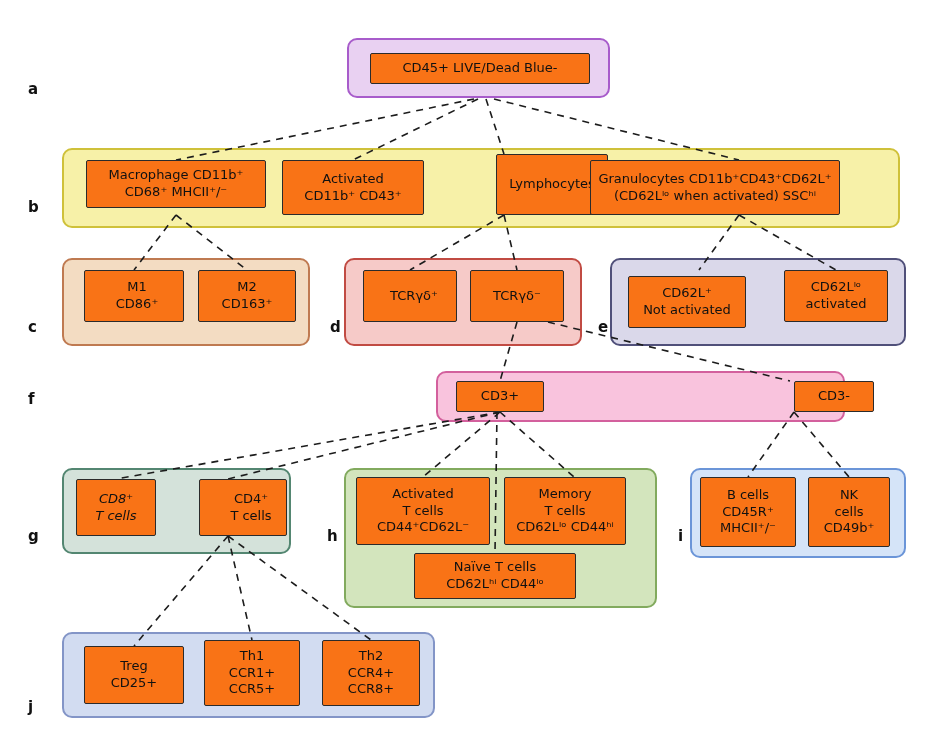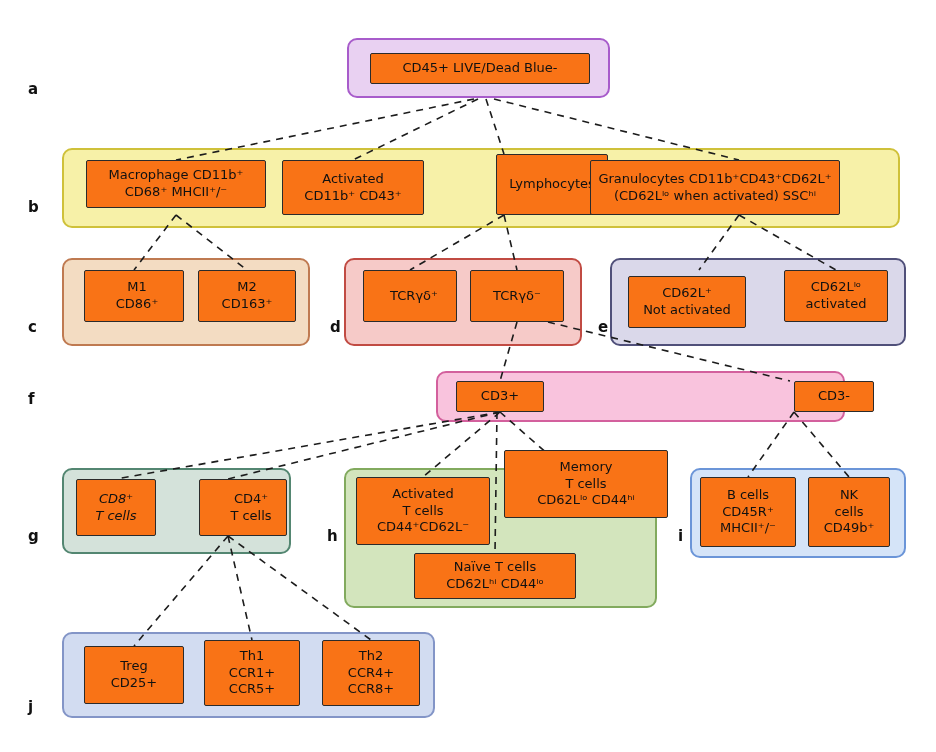--- a/index.html
+++ b/index.html
@@ -136,21 +136,21 @@
   <div class="node" style="left:754px; top:381px; width:80px; height:31px;margin-left:40px;">CD3-</div>
 
   <div class="node" style="left:76px; top:479px; width:80px; height:57px;font-style:italic;">CD8⁺
 T cells</div>
   <div class="node" style="left:199px; top:479px; width:88px; height:57px;padding-left:20px;">CD4⁺
 T cells</div>
 
   <div class="node" style="left:356px; top:477px; width:134px; height:68px;">Activated
 T cells
 CD44⁺CD62L⁻</div>
-  <div class="node" style="left:504px; top:450px; width:164px; height:68px;">Memory
+  <div class="node" style="left:504px; top:477px; width:122px; height:68px;">Memory
 T cells
 CD62Lˡᵒ CD44ʰⁱ</div>
   <div class="node" style="left:414px; top:553px; width:162px; height:46px;">Naïve T cells
 CD62Lʰⁱ CD44ˡᵒ</div>
 
   <div class="node" style="left:700px; top:477px; width:96px; height:70px;">B cells
 CD45R⁺
 MHCII⁺/⁻</div>
   <div class="node" style="left:808px; top:477px; width:82px; height:70px;">NK
 cells

